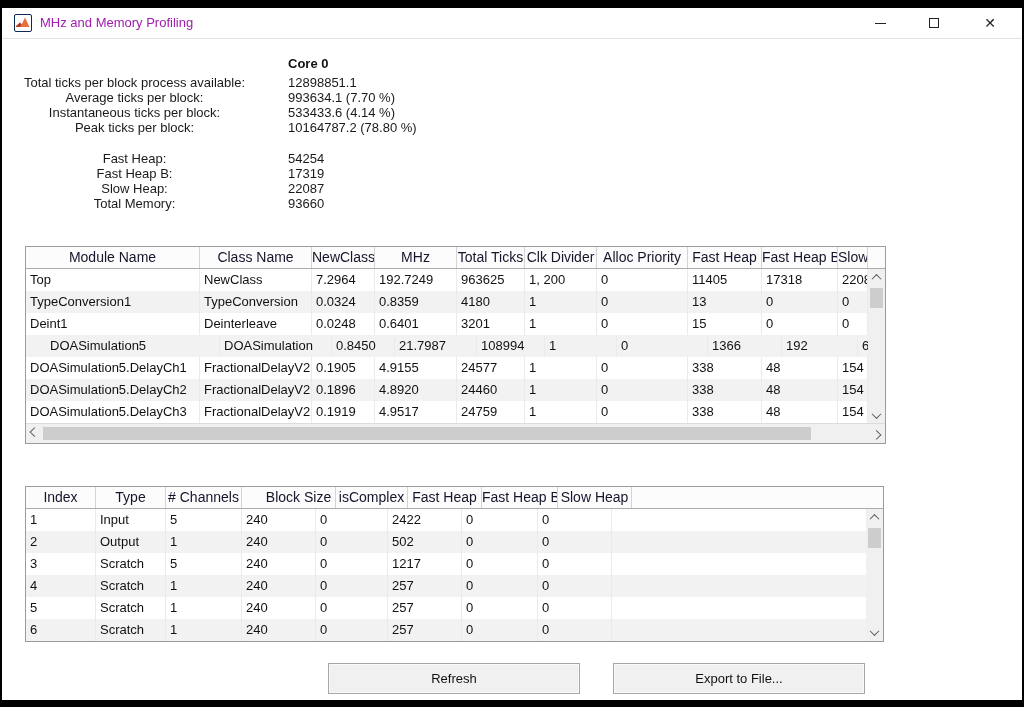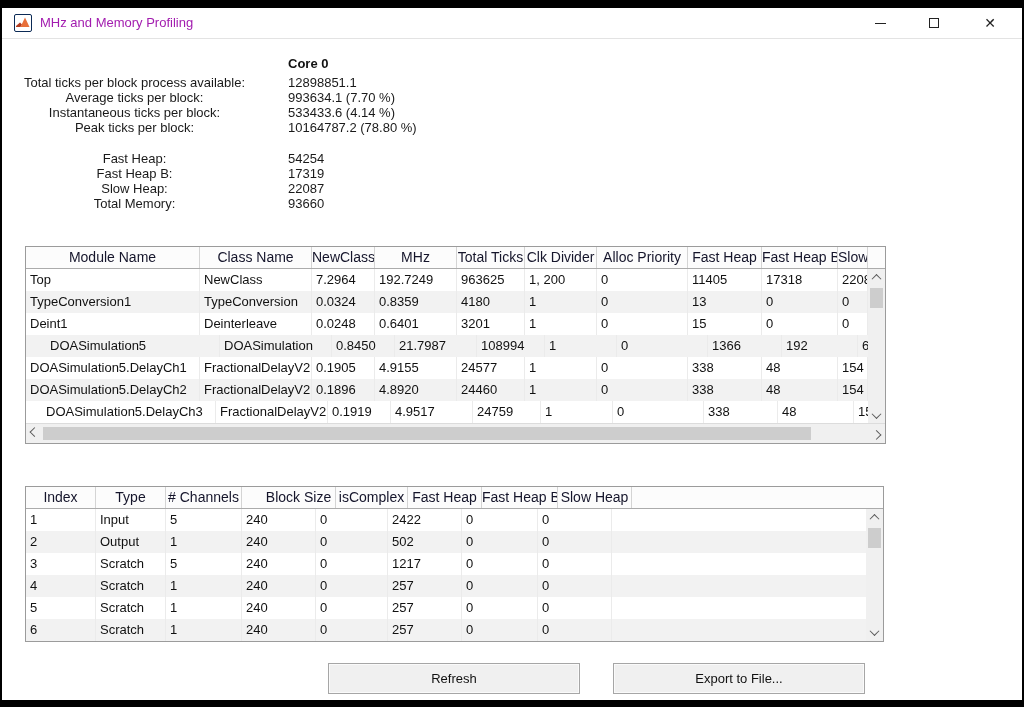--- a/index.html
+++ b/index.html
@@ -198,21 +198,21 @@
             <div class="td" style="width: 63px;">0.1896</div>
             <div class="td" style="width: 82px;">4.8920</div>
             <div class="td" style="width: 68px;">24460</div>
             <div class="td" style="width: 72px;">1</div>
             <div class="td" style="width: 91px;">0</div>
             <div class="td" style="width: 74px;">338</div>
             <div class="td" style="width: 76px;">48</div>
             <div class="td" style="width: 30px;">154</div>
           </div>
           <div class="tr odd">
-            <div class="td" style="width: 174px; margin-left: 16px;">DOASimulation5.DelayCh3</div>
+            <div class="td" style="width: 174px;">DOASimulation5.DelayCh3</div>
             <div class="td" style="width: 112px;">FractionalDelayV2</div>
             <div class="td" style="width: 63px;">0.1919</div>
             <div class="td" style="width: 82px;">4.9517</div>
             <div class="td" style="width: 68px;">24759</div>
             <div class="td" style="width: 72px;">1</div>
             <div class="td" style="width: 91px;">0</div>
             <div class="td" style="width: 74px;">338</div>
             <div class="td" style="width: 76px;">48</div>
             <div class="td" style="width: 30px;">154</div>
           </div>

